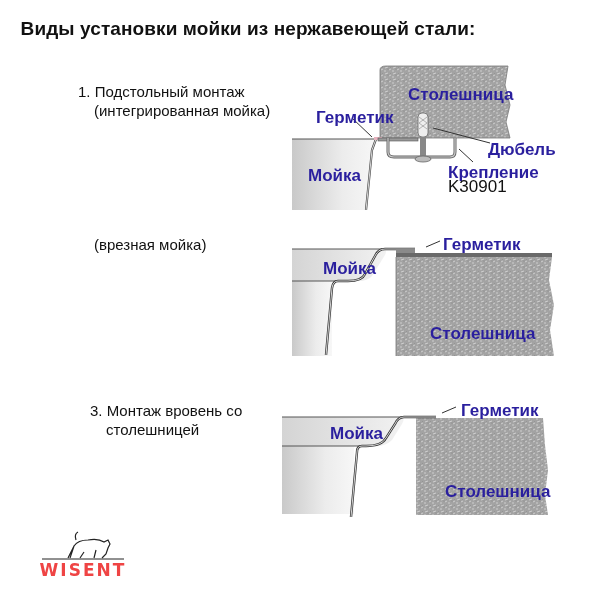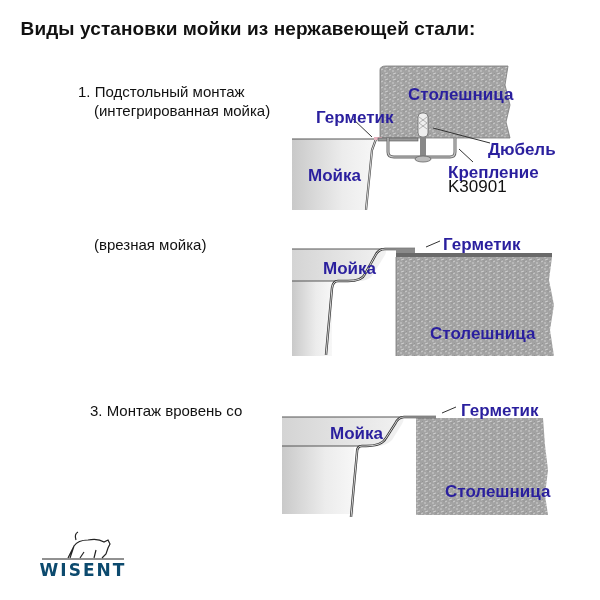--- a/index.html
+++ b/index.html
@@ -4,36 +4,37 @@
   <style>
     html, body { margin: 0; padding: 0; background: #ffffff; }
     body { width: 600px; height: 600px; position: relative; overflow: hidden; font-family: "Liberation Sans", sans-serif; }
     .title { position: absolute; left: 0; top: 18px; width: 496px; text-align: center; font-weight: bold; font-size: 19px; color: #111; letter-spacing: 0.1px; }
     .sec-title { position: absolute; font-weight: normal; font-size: 15px; color: #111; line-height: 19px; }
     .sec-title .l2 { display: block; padding-left: 16px; }
     .lbl { position: absolute; font-size: 17px; color: #2a1f9e; font-weight: bold; white-space: nowrap; }
     .lbl.black { color: #111; font-weight: normal; }
     svg.diag { position: absolute; left: 0; top: 0; }
     .logo { position: absolute; left: 28px; top: 530px; width: 110px; height: 50px; }
-    .logo-text { position: absolute; left: 0; top: 30px; width: 110px; text-align: center; font-weight: bold; font-size: 17px; letter-spacing: 2px; color: #0c4a6e; font-family: "DejaVu Sans", sans-serif; }
+    .logo-text { position: absolute; left: 0; top: 30px; width: 110px; text-align: center; font-weight: bold; font-size: 17px; letter-spacing: 2px; color: #ef4444; font-family: "DejaVu Sans", sans-serif; }
   </style>
 </head>
 <body>
 
 <div class="title">Виды установки мойки из нержавеющей стали:</div>
 
 <div class="sec-title" style="left:78px; top:82px;">
   <span>1. Подстольный монтаж</span>
   <span class="l2">(интегрированная мойка)</span>
 </div>
 <div class="sec-title" style="left:78px; top:235px;">
   <span class="l2">(врезная мойка)</span>
 </div>
 <div class="sec-title" style="left:90px; top:401px;">
   <span>3. Монтаж вровень со</span>
+  <span class="l2">столешницей</span>
 </div>
 
 <svg class="diag" width="600" height="600">
   <defs>
     <pattern id="stone" width="8" height="6" patternUnits="userSpaceOnUse">
       <rect width="8" height="6" fill="#a3a3a3"></rect>
       <path d="M1 2 l3 -1 M5 4 l2 -1 M0 5 l2 0" stroke="#d8d8d8" stroke-width="0.8"></path>
       <path d="M3 3 l2 0 M6 1 l1 1" stroke="#8a8a8a" stroke-width="0.6"></path>
     </pattern>
     <linearGradient id="sinkgrad" x1="0" y1="0" x2="1" y2="0">

